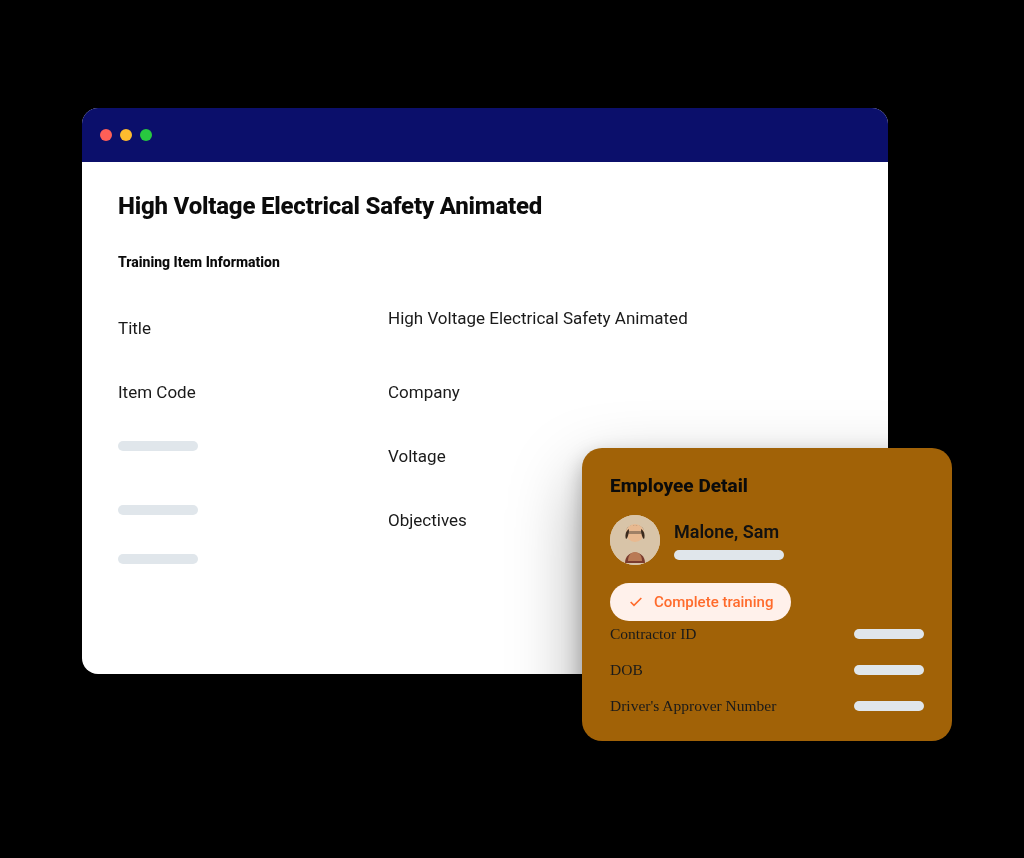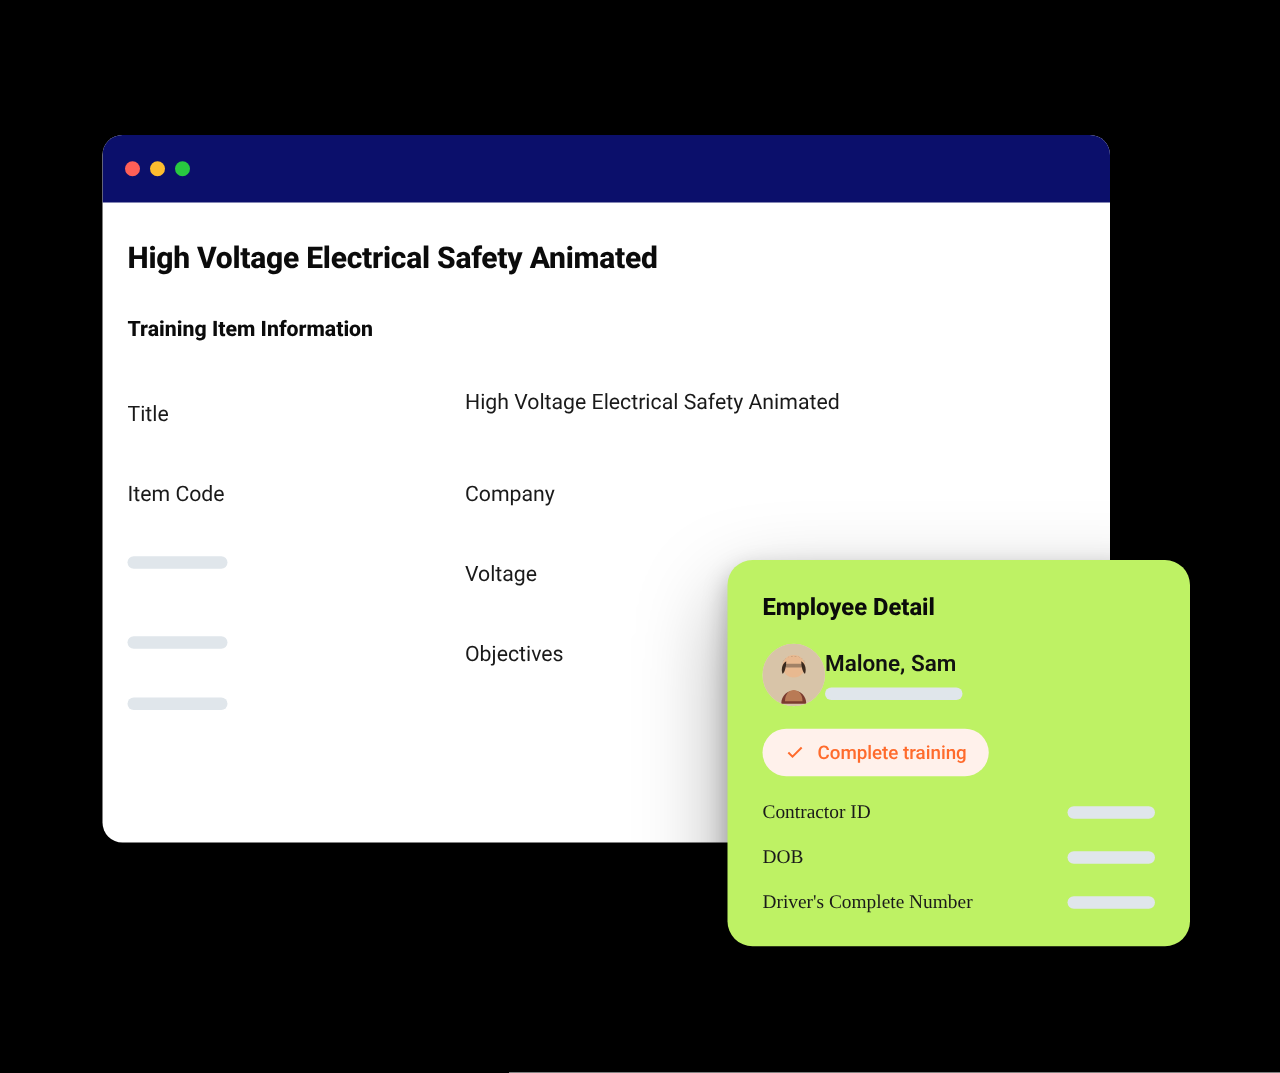--- a/index.html
+++ b/index.html
@@ -33,42 +33,42 @@
     display: flex;
     align-items: center;
     padding-left: 18px;
     gap: 8px;
   }
   .dot { width: 12px; height: 12px; border-radius: 50%; }
   .dot.red { background: #ff5f57; }
   .dot.yellow { background: #febc2e; }
   .dot.green { background: #28c840; }
   .content {
-    padding: 30px 36px 36px 20px;
+    padding: 30px 36px 36px 36px;
   }
   .page-title {
     font-size: 24px;
     font-weight: 800;
     color: #0b0b0b;
     letter-spacing: -0.2px;
   }
   .launch-btn {
     margin-top: 26px;
     background: #1a8cff;
     color: #fff;
     border: none;
     border-radius: 999px;
     padding: 14px 28px;
     font-size: 16px;
     font-weight: 700;
     cursor: pointer;
   }
   .section-title {
     margin-top: 34px;
-    font-size: 17px;
+    font-size: 14px;
     font-weight: 800;
     color: #0b0b0b;
   }
   .info-grid {
     margin-top: 28px;
     display: grid;
     grid-template-columns: 270px 1fr;
     row-gap: 24px;
     align-items: center;
   }
@@ -87,34 +87,35 @@
     border-radius: 999px;
   }
   .ph-80 { width: 80px; }
   .ph-70 { width: 70px; }
   
   .card {
     position: absolute;
     left: 582px;
     top: 448px;
     width: 370px;
-    background: #bef264;
+    background: #a16207;
     border-radius: 20px;
     padding: 26px 28px 26px 28px;
     box-shadow: 0 30px 70px rgba(0,0,0,0.35), 0 8px 20px rgba(0,0,0,0.25);
   }
   .card-title {
     font-size: 19px;
     font-weight: 800;
     color: #0b0b0b;
     margin-bottom: 18px;
   }
   .emp-row {
     display: flex;
     align-items: center;
+    gap: 14px;
     margin-bottom: 18px;
   }
   .avatar {
     width: 50px;
     height: 50px;
     border-radius: 50%;
     overflow: hidden;
     background: #e8d9c6;
     flex: 0 0 auto;
     position: relative;
@@ -133,21 +134,21 @@
   .status-pill {
     display: inline-flex;
     align-items: center;
     gap: 10px;
     background: #fff1eb;
     color: #ff6b2c;
     border-radius: 999px;
     padding: 10px 18px;
     font-size: 15px;
     font-weight: 500;
-    margin-bottom: 20px;
+    margin-bottom: 4px;
   }
   .check-icon {
     width: 16px; height: 16px;
     stroke: #ff6b2c;
     stroke-width: 2.4;
     fill: none;
   }
   .detail-row {
     display: flex;
     justify-content: space-between;
@@ -231,18 +232,18 @@
 
     <div class="detail-row">
       <div class="detail-label">Contractor ID</div>
       <div class="placeholder ph-70"></div>
     </div>
     <div class="detail-row">
       <div class="detail-label">DOB</div>
       <div class="placeholder ph-70"></div>
     </div>
     <div class="detail-row">
-      <div class="detail-label">Driver's Complete Number</div>
+      <div class="detail-label">Driver's Approver Number</div>
       <div class="placeholder ph-70"></div>
     </div>
   </div>
 
 </div>
 
 </body></html>

